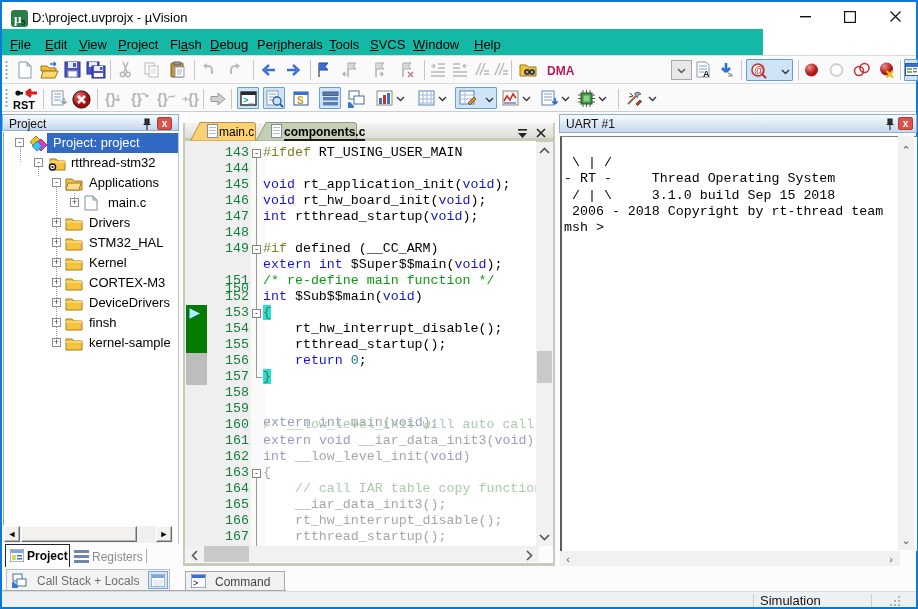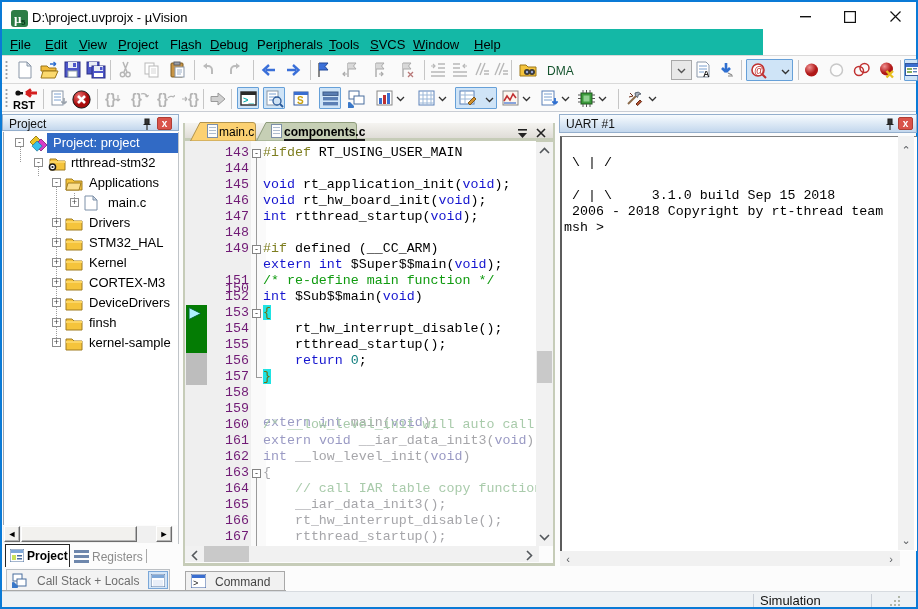--- a/index.html
+++ b/index.html
@@ -49,21 +49,21 @@
 #tabstrip{position:absolute;left:2px;top:6px;width:368px;height:18px;background:linear-gradient(#f5f4f1,#dbd8d2);}
 .etab{position:absolute;top:5px;height:19px;}
 .etab .shape{position:absolute;left:0;top:0;width:100%;height:100%;}
 .etab .lbl{position:absolute;top:2px;font-size:13px;color:#000;white-space:nowrap;}
 .doc{position:absolute;width:11px;height:14px;background:#fdfdfd;border:1px solid #7d90a8;}
 .doc:before{content:"";position:absolute;left:1px;top:2px;width:7px;height:8px;
  background:repeating-linear-gradient(#aebdd0 0 1px,transparent 1px 3px);}
 #edbody{position:absolute;left:2px;top:24px;width:351px;height:405px;background:#fff;overflow:hidden;}
 #gutter{position:absolute;left:0px;top:0;width:66px;height:405px;background:#efefef;}
 #foldcol{position:absolute;left:66px;top:0;width:15px;height:405px;background:#fafafa;}
-.lnum{position:absolute;left:0;width:64px;text-align:right;font-family:"Liberation Mono",monospace;font-size:13.3px;color:#701a75;height:16px;line-height:16px;}
+.lnum{position:absolute;left:0;width:64px;text-align:right;font-family:"Liberation Mono",monospace;font-size:13.3px;color:#15803d;height:16px;line-height:16px;}
 .cline{position:absolute;left:78px;height:16px;line-height:16px;font-family:"Liberation Mono",monospace;font-size:13.3px;white-space:pre;color:#000;}
 .kw{color:#1515cf;} .pp{color:#7e7e20;} .cm{color:#0f9a0f;} .num{color:#117e7e;}
 .gy{color:#a6a6aa;} .gkw{color:#9a9ac4;} .gcm{color:#a9cbab;}
 .brc{background:#1fe3e3;color:#6f6f10;}
 .fbox{position:absolute;left:67px;width:9px;height:9px;background:#fff;border:1px solid #848484;font-size:9px;line-height:7px;text-align:center;color:#333;}
 #fline1{position:absolute;left:71px;width:1px;background:#9a9a9a;}
 #fline2{position:absolute;left:71px;width:1px;background:#9a9a9a;}
 
 .fsb{background:#f1f1f1;position:absolute;}
 .farr{position:absolute;color:#5a5d61;font-size:11px;text-align:center;}
@@ -256,21 +256,21 @@
     <div class="tsep" style="left:509px;"></div>
     <div class="ic" style="left:517px;">
         <svg width="18" height="18">
           <path d="M1 4 h6 l2 2 h8 v9 h-16 z" fill="#f5c43c" stroke="#9c7718"></path>
           <circle cx="8" cy="11" r="3" fill="#3a3a3a"></circle>
           <circle cx="13" cy="11" r="3" fill="#3a3a3a"></circle>
           <circle cx="8" cy="11" r="1.2" fill="#9ad"></circle>
           <circle cx="13" cy="11" r="1.2" fill="#9ad"></circle>
         </svg>
       </div>
-    <div style="position:absolute;left:545px;top:8px;font-size:12px;color:#14532d;">DMA</div>
+    <div style="position:absolute;left:545px;top:8px;font-size:12px;color:#be185d;font-weight:bold;">DMA</div>
     <div style="position:absolute;left:669px;top:4px;width:21px;height:20px;background:#e8e8e8;border:1px solid #a8a8a8;">
       <svg style="position:absolute;left:5px;top:7px;" width="9" height="6">
           <path d="M1 1 L4.5 4.5 L8 1" stroke="#555" stroke-width="1.4" fill="none"></path>
         </svg>
       </div>
     <div class="ic" style="left:693px;">
         <svg width="18" height="18">
           <path d="M2 1 h9 l3 3 v12 h-12 z" fill="#fff" stroke="#8a97a8"></path>
           <path d="M4 5 h8 M4 8 h8 M4 11 h5" stroke="#7aa0d0"></path>
           <text x="8" y="16" font-size="9" font-weight="bold" fill="#222" font-family="Liberation Sans">A</text>
@@ -809,20 +809,21 @@
     <div id="uart">
       <div class="phead" style="left:0;width:358px;height:19px;">
         <div class="t">UART #1</div>
         <div class="pin" style="left:325px;"><svg width="10" height="13">
               <path d="M3 1 h4 v5 h-4 z M1.5 6.5 h7 M5 7 v5" stroke="#222" fill="#333" stroke-width="1.1"></path>
             </svg></div>
         <div class="xbtn" style="left:338px;">x</div>
       </div>
       <div id="uartbody">
         <div class="uline" style="top:18px;"> \ | /</div>
+        <div class="uline" style="top:34px;">- RT -     Thread Operating System</div>
         <div class="uline" style="top:51px;"> / | \     3.1.0 build Sep 15 2018</div>
         <div class="uline" style="top:67px;"> 2006 - 2018 Copyright by rt-thread team</div>
         <div class="uline" style="top:83px;">msh &gt;</div>
       </div>
 
       <div class="fsb" style="left:339px;top:23px;width:16px;height:414px;">
         <div class="farr" style="left:0px;top:8px;width:16px;">⌃</div>
         <div class="farr" style="left:0px;top:398px;width:16px;">⌄</div>
       </div>
 

